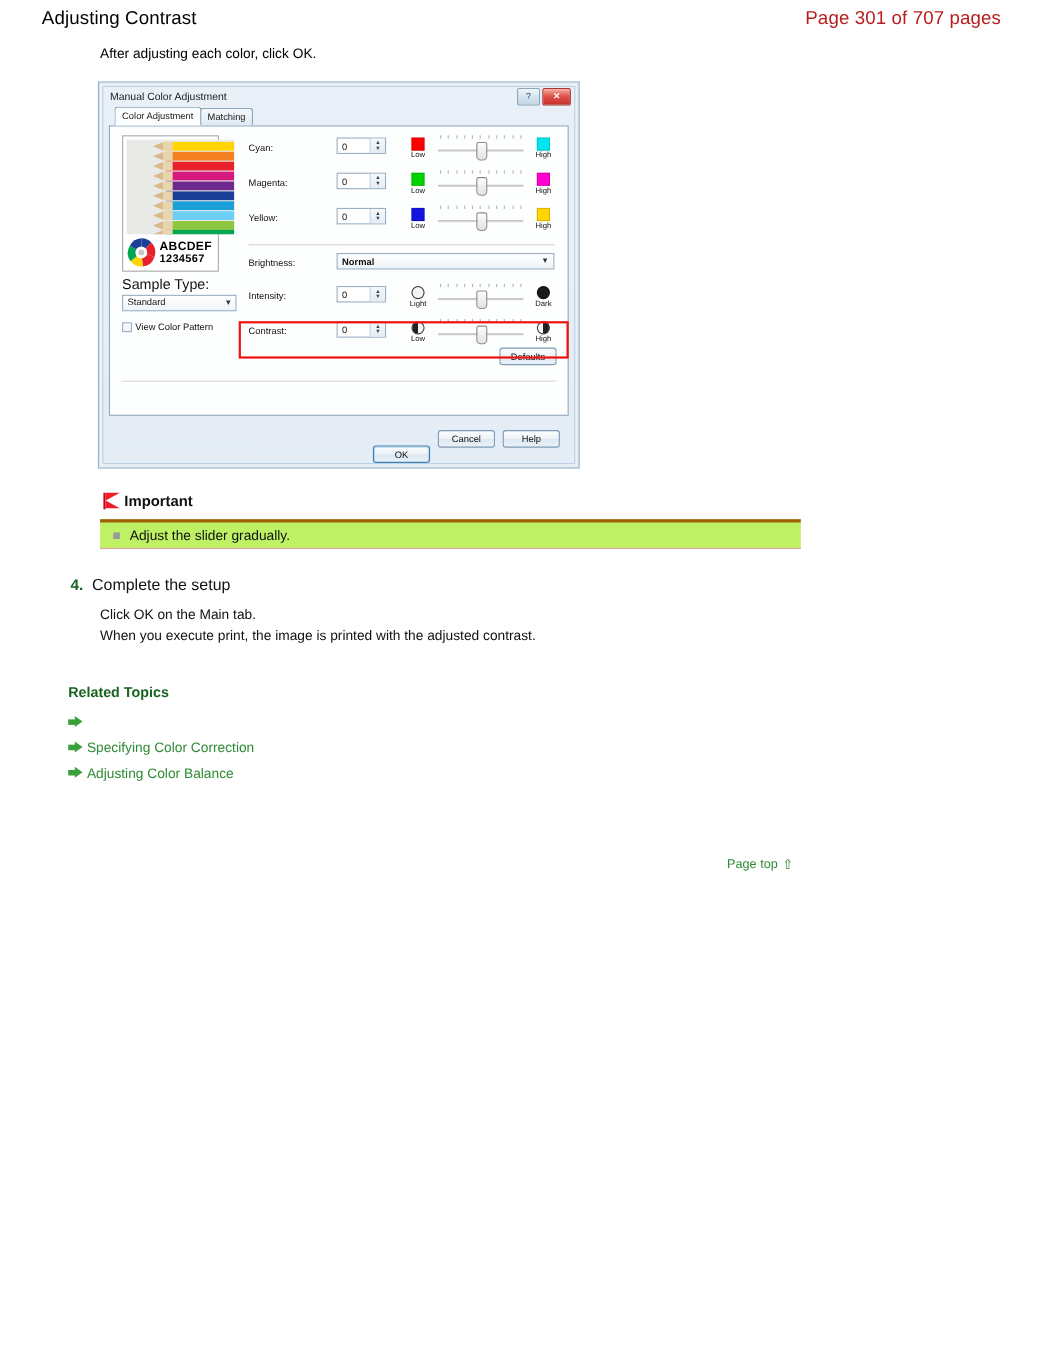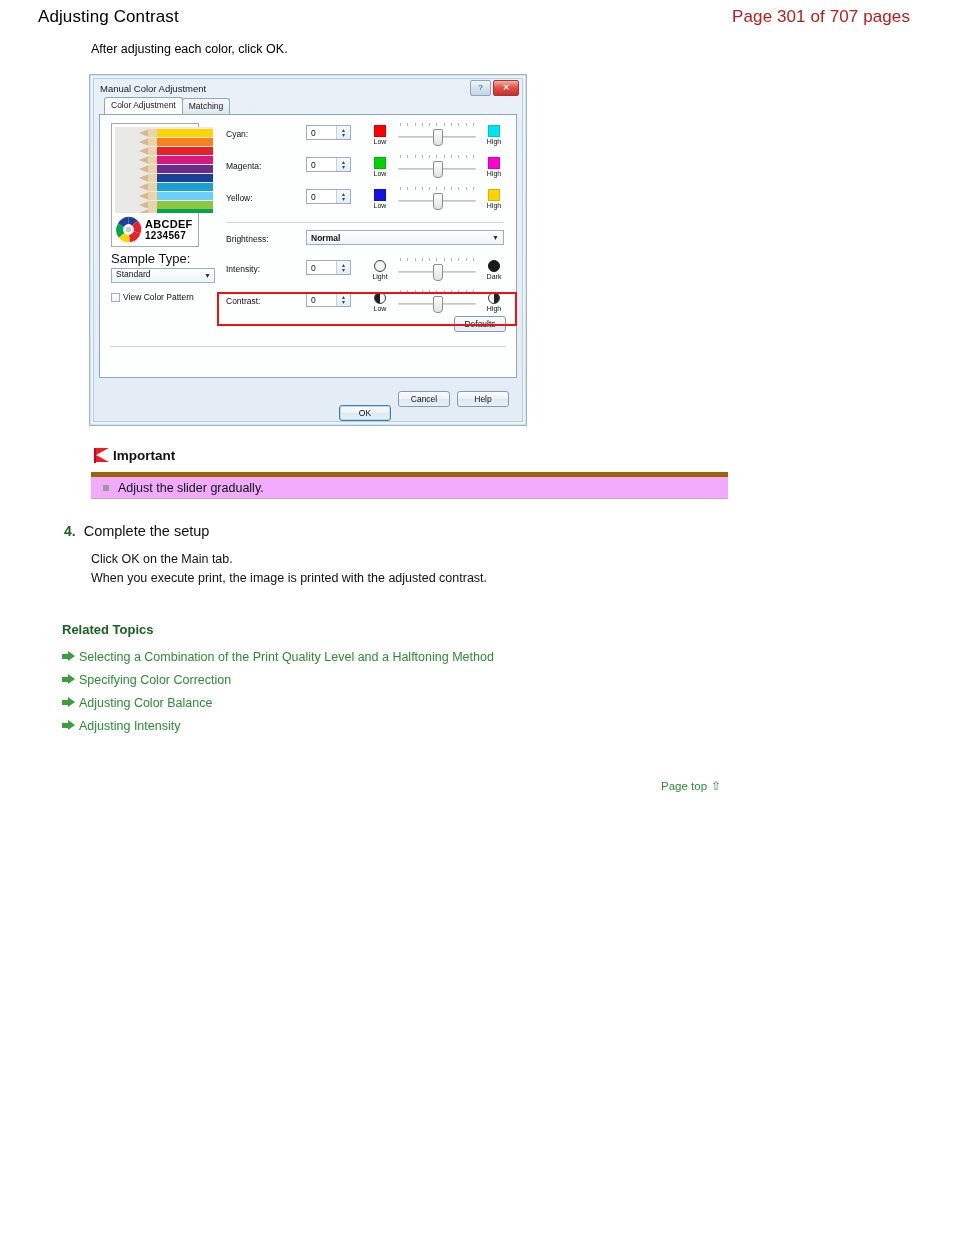--- a/index.html
+++ b/index.html
@@ -417,22 +417,22 @@
     font-size: 13.5px;
     font-weight: bold;
     color: #111;
   }
   .important-body {
     position: absolute;
     top: 472px;
     left: 91px;
     width: 637px;
     height: 27px;
-    background: #f0abfc;
-    border-top: 5px solid #a16207;
+    background: #bef264;
+    border-top: 3px solid #a16207;
     border-bottom: 1px solid #e8a0a8;
     box-sizing: border-box;
     display: flex;
     align-items: center;
     padding-left: 12px;
   }
   .important-body .sq {
     width: 6px; height: 6px;
     background: #9a9a9a;
     margin-right: 9px;
@@ -883,41 +883,33 @@
   <div>When you execute print, the image is printed with the adjusted contrast.</div>
 </div>
 
 <div class="related-head">Related Topics</div>
 <div class="related-list">
   <div class="rel-item">
     <span class="rel-arrow">
         <span class="shaft"></span>
         <span class="head"></span>
       </span>
-    <a class="rel-link" href="#">Selecting a Combination of the Print Quality Level and a Halftoning Method</a>
   </div>
   <div class="rel-item">
     <span class="rel-arrow">
         <span class="shaft"></span>
         <span class="head"></span>
       </span>
     <a class="rel-link" href="#">Specifying Color Correction</a>
   </div>
   <div class="rel-item">
     <span class="rel-arrow">
         <span class="shaft"></span>
         <span class="head"></span>
       </span>
     <a class="rel-link" href="#">Adjusting Color Balance</a>
   </div>
-  <div class="rel-item">
-    <span class="rel-arrow">
-        <span class="shaft"></span>
-        <span class="head"></span>
-      </span>
-    <a class="rel-link" href="#">Adjusting Intensity</a>
-  </div>
 </div>
 
 <div class="page-top">
   <span>Page top</span>
   <span class="uparrow">⇧</span>
 </div>
 
 </body></html>

